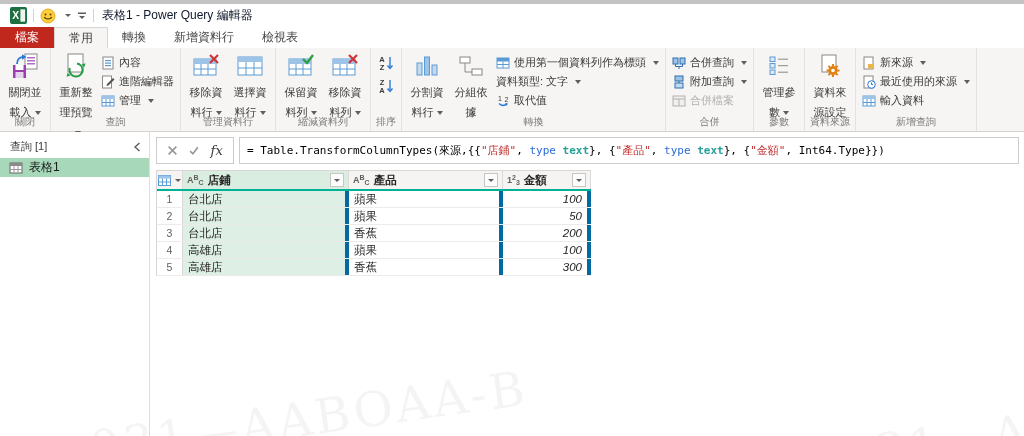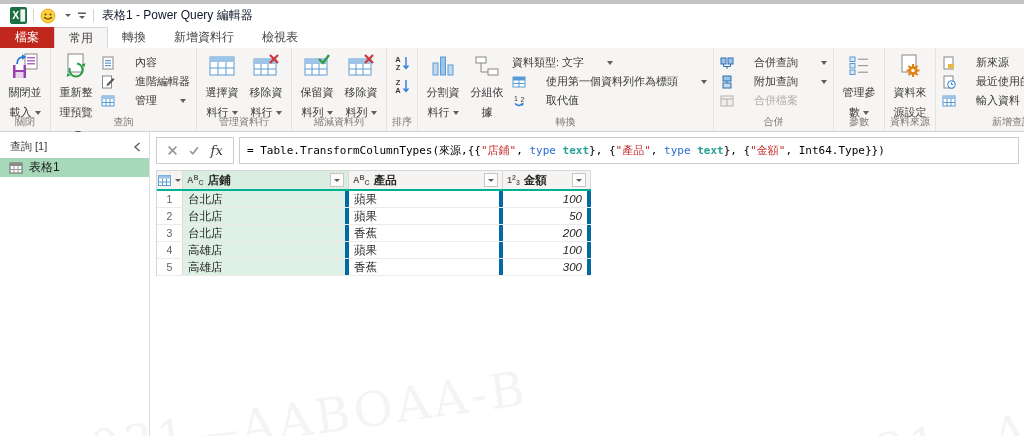--- a/index.html
+++ b/index.html
@@ -26,21 +26,21 @@
 
   
   .ribbon { position: absolute; top: 48px; left: 0; right: 0; height: 84px; background: #f6f5f3; border-bottom: 1px solid #d5d3d1; display: flex; align-items: stretch; }
   .rgroup { position: relative; border-right: 1px solid #e4e2e0; padding: 2px 3px 14px 3px; }
   .rgroup-content { display: flex; align-items: flex-start; height: 64px; }
   .rgroup-label { position: absolute; bottom: 2px; left: 0; right: 0; text-align: center; font-size: 10px; color: #7c7a77; white-space: nowrap; }
   .bigbtn { width: 44px; display: flex; flex-direction: column; align-items: center; padding-top: 2px; }
   .bigbtn .bicon { height: 28px; display: flex; align-items: center; justify-content: center; }
   .bb-label { font-size: 11px; line-height: 20px; color: #3b3a39; text-align: center; margin-top: 2px; width: 40px; }
   .vcol { display: flex; flex-direction: column; padding-top: 3px; }
-  .smallbtn { display: flex; align-items: center; height: 19px; font-size: 11px; color: #3b3a39; gap: 20px; padding: 0 3px; white-space: nowrap; }
+  .smallbtn { display: flex; align-items: center; height: 19px; font-size: 11px; color: #3b3a39; gap: 4px; padding: 0 3px; white-space: nowrap; }
   .smallbtn.disabled { color: #b2b0ae; }
   .iconbtn { width: 24px; height: 20px; display: flex; align-items: center; justify-content: center; }
 
   
   .sidebar { position: absolute; top: 132px; left: 0; width: 150px; bottom: 0; border-right: 1px solid #e0deda; background: #fff; }
   .sidebar-header { display: flex; align-items: center; justify-content: space-between; padding: 7px 8px 4px 10px; font-size: 11px; color: #3b3a39; }
   .query-item { height: 19px; background: #a7d8b9; display: flex; align-items: center; gap: 6px; padding-left: 9px; font-size: 12px; color: #1a1a1a; }
 
   
   .formula-bar { position: absolute; top: 137px; left: 156px; right: 5px; height: 27px; display: flex; gap: 5px; }
@@ -192,41 +192,41 @@
         </div>
       </div>
       <div class="rgroup-label">查詢</div>
     </div>
 
     <div class="rgroup">
       <div class="rgroup-content">
         <div class="bigbtn">
           <span class="bicon">
             <svg width="26" height="24" viewBox="0 0 26 24">
-                <rect x="1" y="3" width="24" height="18" fill="#fff" stroke="#5b9bd5"></rect>
-                <rect x="1" y="3" width="24" height="5" fill="#9dc3e6"></rect>
-                <line x1="9" y1="8" x2="9" y2="21" stroke="#5b9bd5"></line>
-                <line x1="17" y1="8" x2="17" y2="21" stroke="#5b9bd5"></line>
-                <line x1="1" y1="14" x2="25" y2="14" stroke="#5b9bd5"></line>
-              </svg>
-          </span>
-          <span class="bb-label"><span>選擇資料行</span><span class="caret"></span></span>
-        </div>
-        <div class="bigbtn">
-          <span class="bicon">
-            <svg width="26" height="24" viewBox="0 0 26 24">
                 <rect x="1" y="5" width="22" height="16" fill="#fff" stroke="#5b9bd5"></rect>
                 <rect x="1" y="5" width="22" height="5" fill="#9dc3e6"></rect>
                 <line x1="8" y1="10" x2="8" y2="21" stroke="#5b9bd5"></line>
                 <line x1="15" y1="10" x2="15" y2="21" stroke="#5b9bd5"></line>
                 <line x1="1" y1="15" x2="23" y2="15" stroke="#5b9bd5"></line>
                 <path d="M17 1 L25 9 M25 1 L17 9" stroke="#d13438" stroke-width="2.2"></path>
               </svg>
           </span>
           <span class="bb-label"><span>移除資料行</span><span class="caret"></span></span>
+        </div>
+        <div class="bigbtn">
+          <span class="bicon">
+            <svg width="26" height="24" viewBox="0 0 26 24">
+                <rect x="1" y="3" width="24" height="18" fill="#fff" stroke="#5b9bd5"></rect>
+                <rect x="1" y="3" width="24" height="5" fill="#9dc3e6"></rect>
+                <line x1="9" y1="8" x2="9" y2="21" stroke="#5b9bd5"></line>
+                <line x1="17" y1="8" x2="17" y2="21" stroke="#5b9bd5"></line>
+                <line x1="1" y1="14" x2="25" y2="14" stroke="#5b9bd5"></line>
+              </svg>
+          </span>
+          <span class="bb-label"><span>選擇資料行</span><span class="caret"></span></span>
         </div>
       </div>
       <div class="rgroup-label">管理資料行</div>
     </div>
 
     <div class="rgroup">
       <div class="rgroup-content">
         <div class="bigbtn">
           <span class="bicon">
             <svg width="26" height="24" viewBox="0 0 26 24">
@@ -298,33 +298,33 @@
             <svg width="26" height="24" viewBox="0 0 26 24">
                 <rect x="2" y="3" width="10" height="6" fill="#fff" stroke="#8a8886"></rect>
                 <rect x="14" y="15" width="10" height="6" fill="#fff" stroke="#8a8886"></rect>
                 <path d="M7 9 V18 H14" fill="none" stroke="#8a8886"></path>
               </svg>
           </span>
           <span class="bb-label"><span>分組依據</span></span>
         </div>
         <div class="vcol">
           <div class="smallbtn">
-            <span>資料類型: 文字</span>
-            <span class="caret"></span>
-          </div>
-          <div class="smallbtn">
             <span>
                 <svg width="14" height="14" viewBox="0 0 14 14">
                   <rect x="1" y="2" width="12" height="10" fill="#fff" stroke="#5b9bd5"></rect>
                   <rect x="1" y="2" width="12" height="3.5" fill="#5b9bd5"></rect>
                   <line x1="7" y1="5.5" x2="7" y2="12" stroke="#5b9bd5"></line>
                   <line x1="1" y1="8.5" x2="13" y2="8.5" stroke="#5b9bd5"></line>
                 </svg>
               </span>
             <span>使用第一個資料列作為標頭</span>
+            <span class="caret"></span>
+          </div>
+          <div class="smallbtn">
+            <span>資料類型: 文字</span>
             <span class="caret"></span>
           </div>
           <div class="smallbtn">
             <span>
                 <svg width="14" height="14" viewBox="0 0 14 14">
                   <text x="2" y="6.5" font-size="7" fill="#3b3a39" font-family="sans-serif">1</text>
                   <path d="M3 9.5 C5.5 12 8.5 12 11 9.5" stroke="#2b79d7" stroke-width="1.2" fill="none"></path>
                   <path d="M11 12 l0.6 -3 l-3 0.8 z" fill="#2b79d7"></path>
                   <text x="8.5" y="8" font-size="7" fill="#3b3a39" font-family="sans-serif">2</text>
                 </svg>

